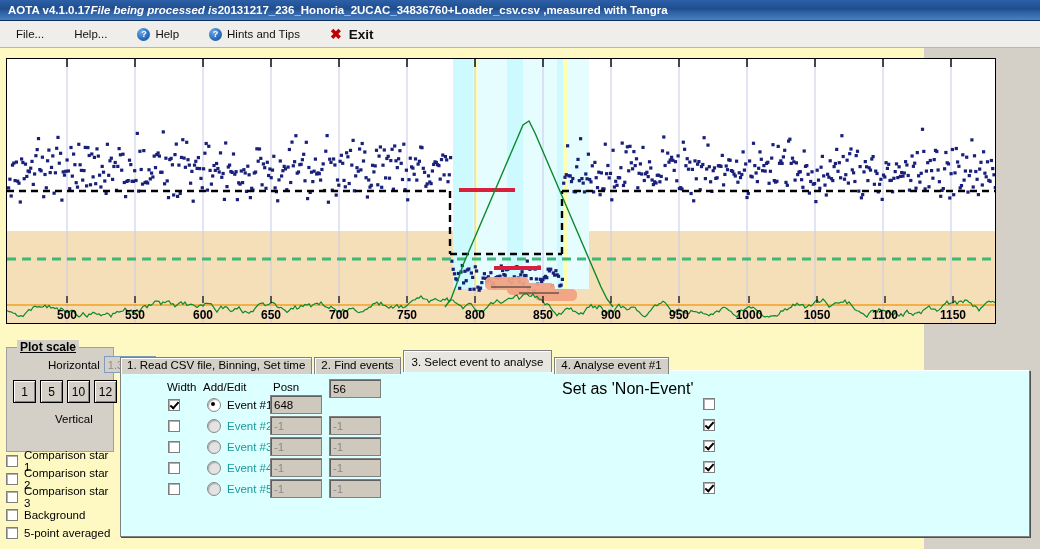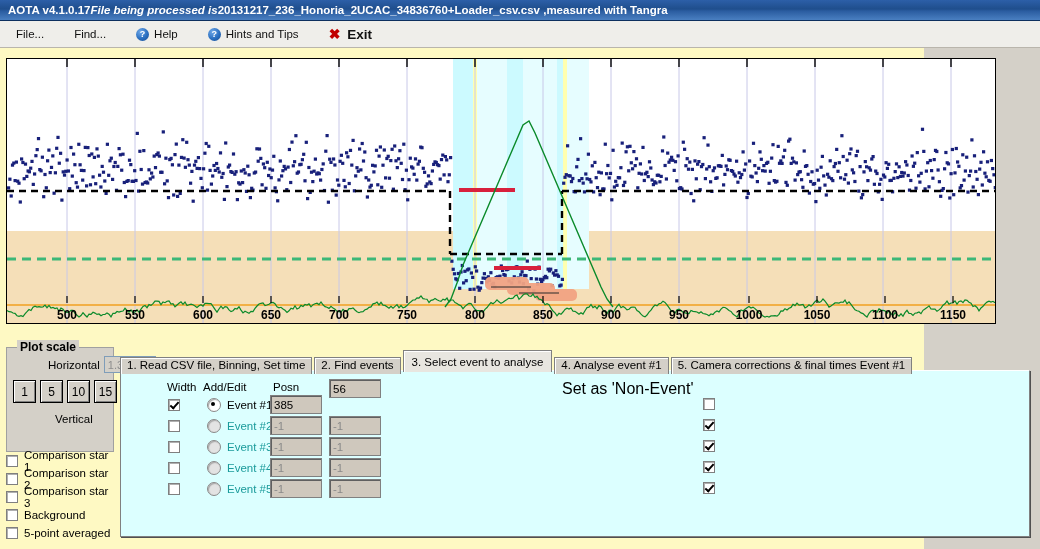--- a/index.html
+++ b/index.html
@@ -90,20 +90,21 @@
     width: 108px; height: 105px;
     border: 1px solid #a0a0a0;
     box-sizing: border-box;
     background: #d4d0c8;
   }
   .group-legend {
     position: absolute; left: 10px; top: -8px;
     background: #d4d0c8;
     font-size: 12px; font-weight: bold; color: #000;
     padding: 0 3px;
+    text-decoration: underline;
   }
   .ps-row {
     position: absolute;
     display: flex; align-items: center; padding-left: 36px;
   }
   .ps-label { font-size: 11.5px; color: #000; }
   .spinbox {
     display: flex; align-items: stretch;
     border: 1px solid #7f9db9;
     background: #d4d0c8;
@@ -306,21 +307,21 @@
     <span class="seg t-pre">File being processed is</span>
     <span class="seg t-file">20131217_236_Honoria_2UCAC_34836760+Loader_csv.csv ,</span>
     <span class="seg t-post">measured with Tangra</span>
   </div>
 
   <div class="menubar">
     <div class="menu-item">
       <span>File...</span>
     </div>
     <div class="menu-item">
-      <span>Find...</span>
+      <span>Help...</span>
     </div>
     <div class="menu-item">
       <span class="help-icon">?</span>
       <span>Help</span>
     </div>
     <div class="menu-item">
       <span class="help-icon">?</span>
       <span>Hints and Tips</span>
     </div>
     <div class="menu-item exit">
@@ -1225,21 +1226,21 @@
           <span>▲</span>
           <span>▼</span>
         </div>
       </div>
     </div>
 
     <div class="scale-btns">
       <div class="scale-btn">1</div>
       <div class="scale-btn">5</div>
       <div class="scale-btn">10</div>
-      <div class="scale-btn">15</div>
+      <div class="scale-btn">12</div>
     </div>
 
     <div class="ps-row" style="left:12px; top:62px;gap:24px;">
       <span class="ps-label">Vertical</span>
       <div class="spinbox" style="margin-left:4px; background:#fff;">
         <div class="spin-val enabled">1.00</div>
         <div class="spin-arrows">
           <span>▲</span>
           <span>▼</span>
         </div>
@@ -1268,40 +1269,39 @@
       <span class="winchk"></span>
       <span>5-point averaged</span>
     </div>
   </div>
 
   <div class="tabstrip">
     <div class="tab">1. Read CSV file, Binning, Set time</div>
     <div class="tab">2. Find events</div>
     <div class="tab active">3. Select event to analyse</div>
     <div class="tab">4. Analyse event #1</div>
-    <div class="tab">5. Camera corrections &amp; final times Event #1</div>
   </div>
 
   <div class="tabpanel">
     <span class="col-head" style="left:46px;  top:10px;">Width</span>
     <span class="col-head" style="left:82px;  top:10px;">Add/Edit</span>
     <span class="col-head" style="left:152px; top:10px;">Posn</span>
     <span class="col-head" style="left:210px; top:10px;">Width</span>
   </div>
 
   <div style="position:absolute; left:120px; top:370px; width:910px; height:167px;">
 
     <div class="ev-row" style="left:48px; top:25px;">
       <span class="winchk checked"></span>
     </div>
     <div class="ev-row" style="left:87px; top:25px;">
       <span class="radio sel"></span>
       <span class="ev-label active" style="margin-left:6px;">Event #1</span>
     </div>
-    <div class="numbox" style="left:150px; top:25px;">385</div>
+    <div class="numbox" style="left:150px; top:25px;">648</div>
     <div class="numbox" style="left:209px; top:9px;">56</div>
     <span class="winchk ne-chk" style="top:28px;"></span>
 
     <div class="ev-row" style="left:48px; top:46px;">
       <span class="winchk"></span>
     </div>
     <div class="ev-row" style="left:87px; top:46px;">
       <span class="radio"></span>
       <span class="ev-label" style="margin-left:6px;">Event #2</span>
     </div>

